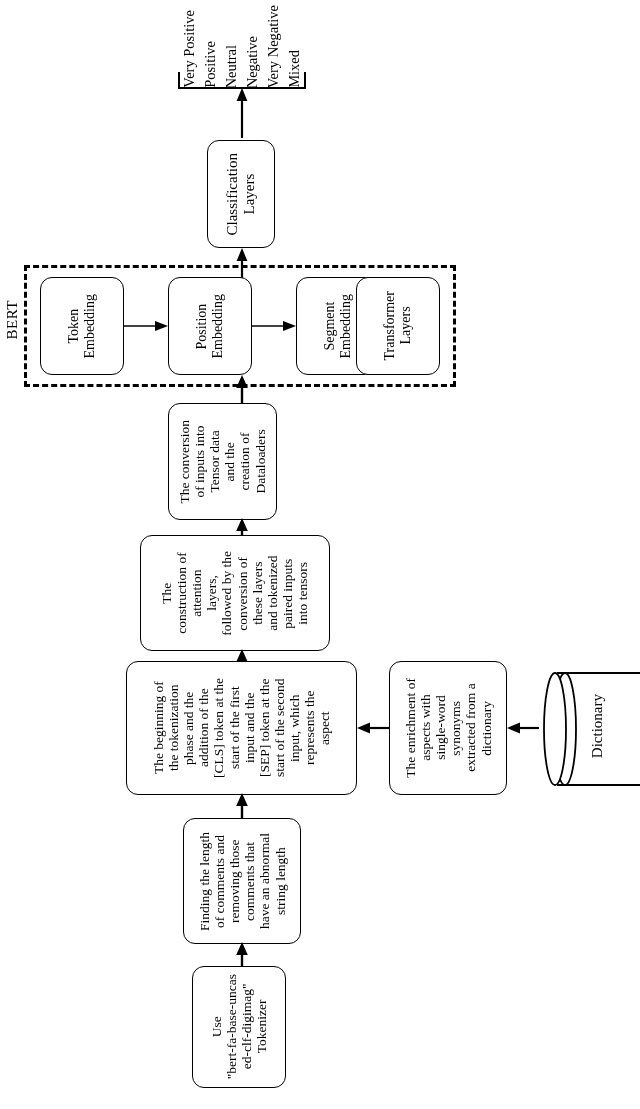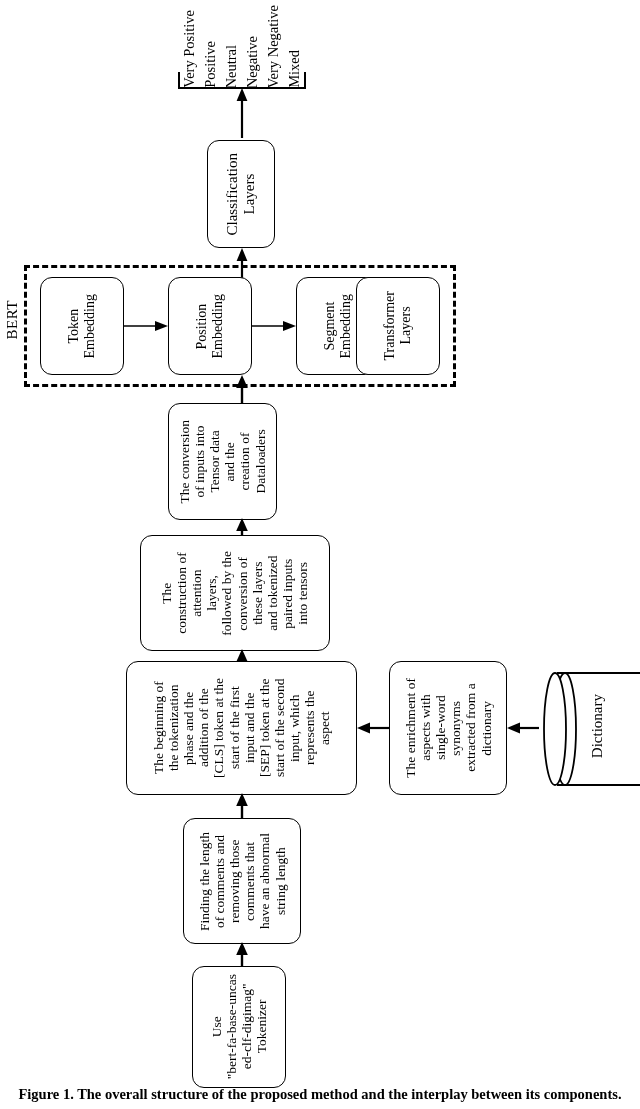--- a/index.html
+++ b/index.html
@@ -306,15 +306,14 @@
     </svg>
   </div>
 
   <div class="node" style="left:192px; top:966px; width:94px; height:122px; font-size:13.5px;">
     <span class="txt">Use
 "bert-fa-base-uncas
 ed-clf-digimag"
 Tokenizer</span>
   </div>
 
-  <div id="caption">Figure 1. The overall structure of the proposed method and the interplay between its components.</div>
 
 </div>
 
 </body></html>

